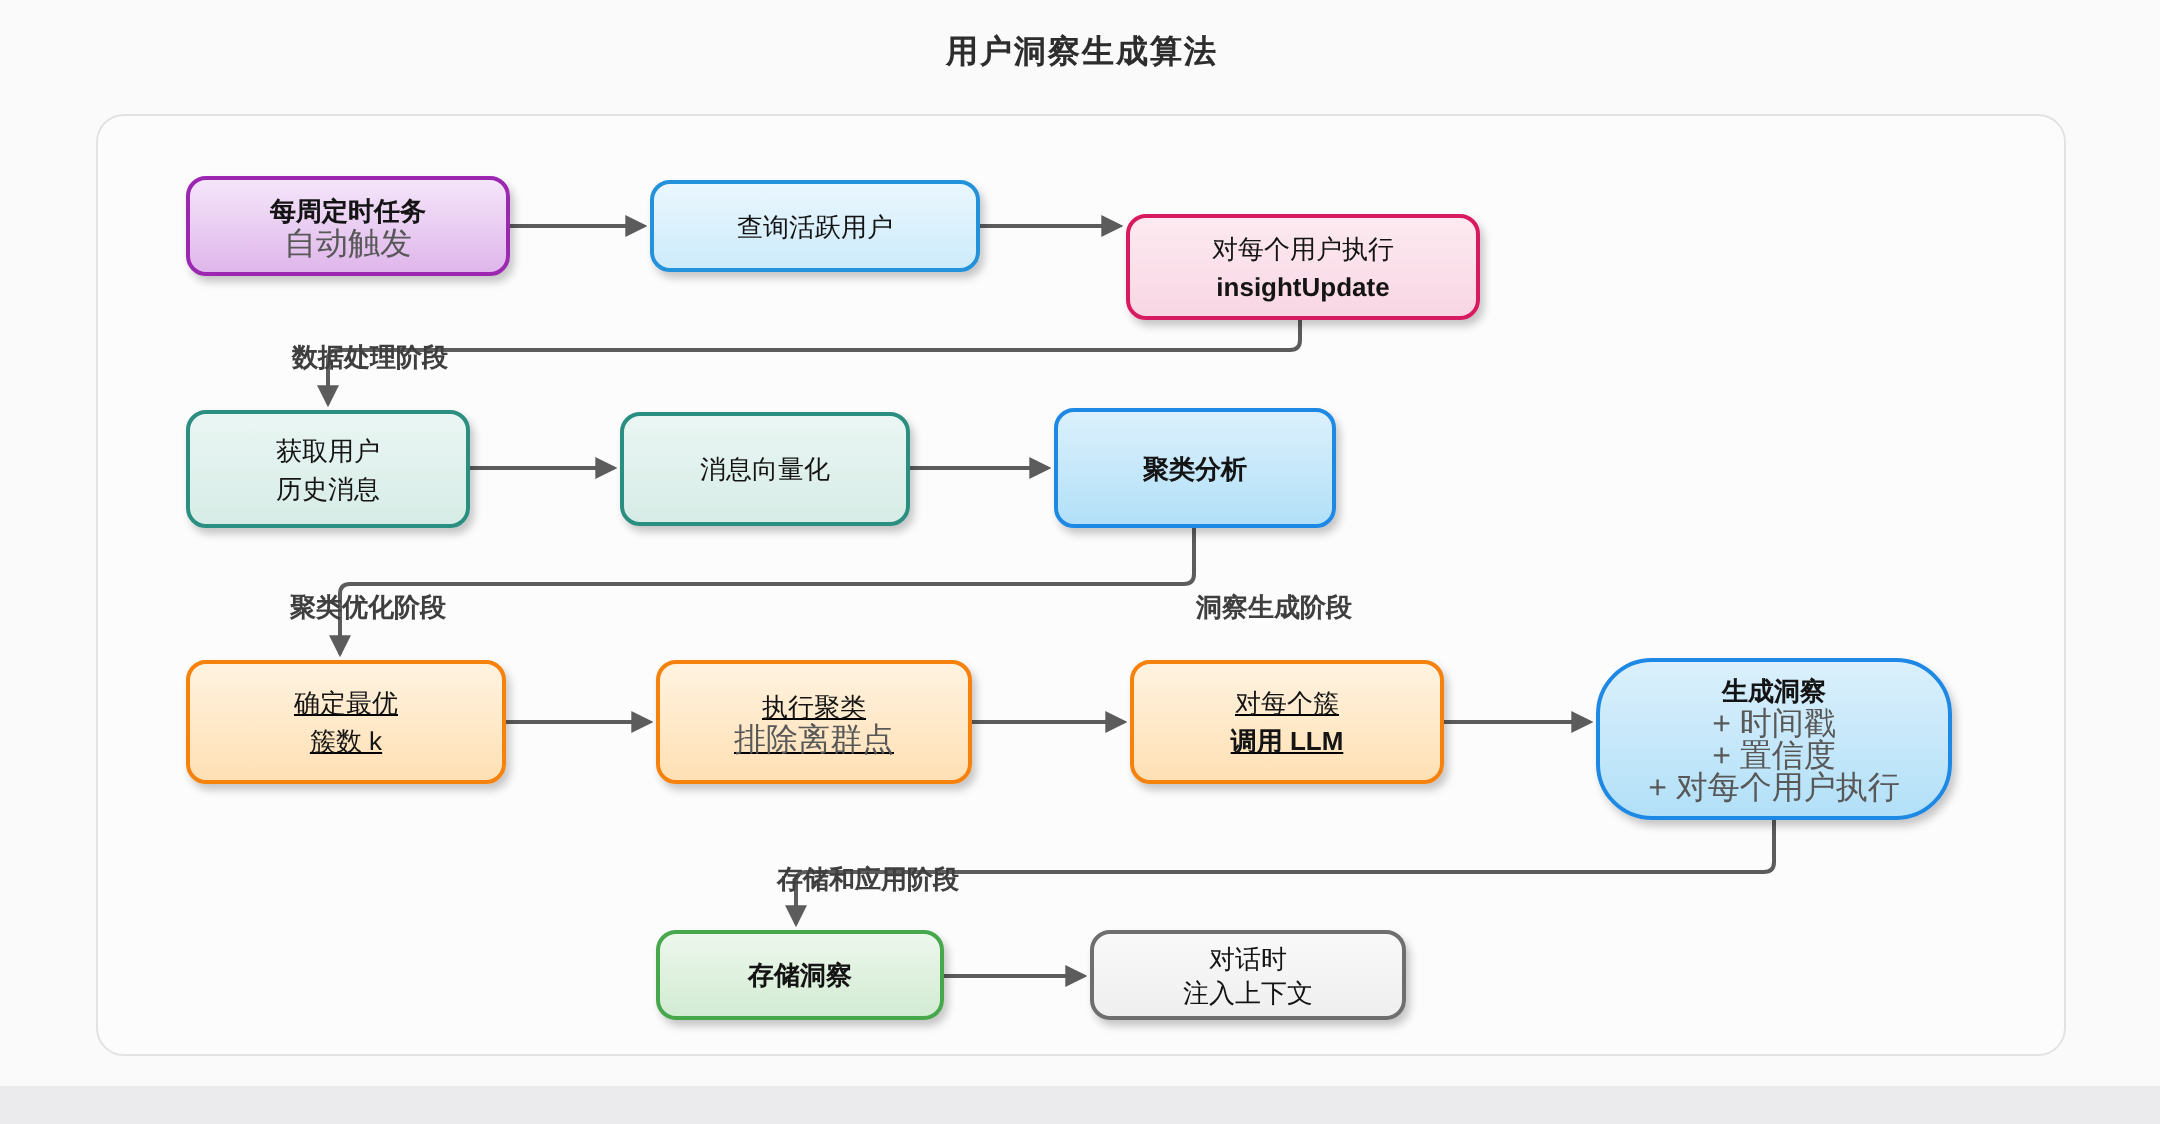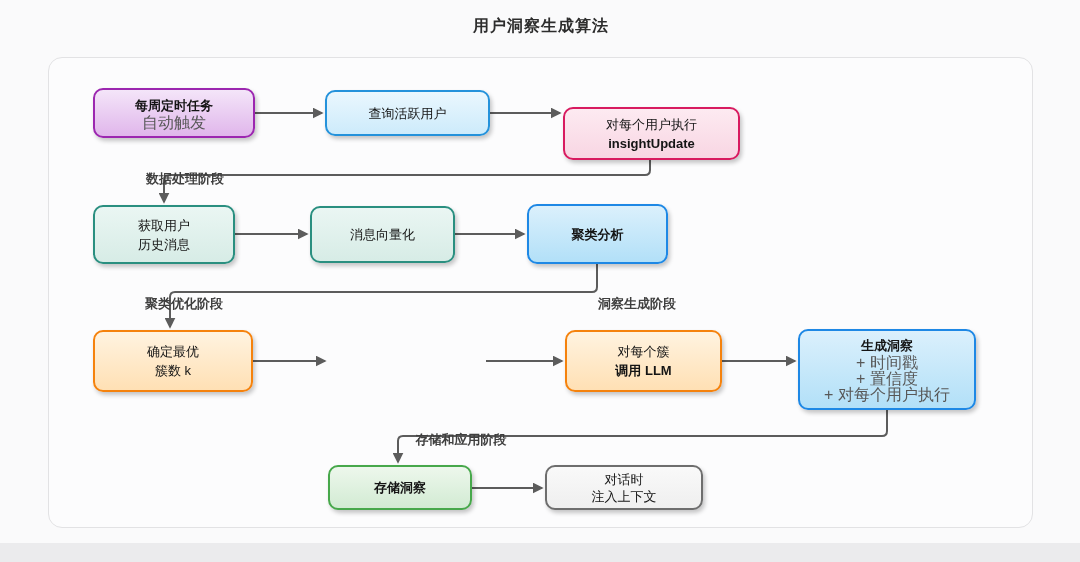--- a/index.html
+++ b/index.html
@@ -58,21 +58,21 @@
   }
   .node .ln   { font-size: 13px; color: #141414; line-height: 19px; white-space: nowrap; }
   .node .bold { font-weight: 700; }
   .node .sub  { font-size: 16px; color: #585858; line-height: 16px; white-space: nowrap; }
 
   .purple { background: linear-gradient(180deg, #f4e5f9 0%, #e0b6eb 100%); border: 2px solid #9c27b0; }
   .sky    { background: linear-gradient(180deg, #eaf7fe 0%, #cdebfb 100%); border: 2px solid #2492db; }
   .pink   { background: linear-gradient(180deg, #fdeaf1 0%, #f8d6e3 100%); border: 2px solid #d81b60; margin-top: 20px; }
   .teal   { background: linear-gradient(180deg, #eaf6f3 0%, #d7ece6 100%); border: 2px solid #2a8f80; }
   .blue   { background: linear-gradient(180deg, #dbf0fc 0%, #b2e0f8 100%); border: 2px solid #1e88e5; }
-  .orange { background: linear-gradient(180deg, #fff3e0 0%, #ffe0b4 100%); border: 2px solid #f5820d; }
+  .orange { background: linear-gradient(180deg, #fff3e0 0%, #ffe0b4 100%); border: 2px solid #f5820d; text-decoration: underline; }
   .green  { background: linear-gradient(180deg, #edf7ec 0%, #d2ebd3 100%); border: 2px solid #47a84b; }
   .gray   { background: linear-gradient(180deg, #f9f9f9 0%, #efefef 100%); border: 2px solid #6e6e6e; text-align: right; }
 </style>
 </head>
 <body>
 
 <div class="page">
 
   <div class="diagram-title">用户洞察生成算法</div>
 
@@ -95,21 +95,21 @@
       <path d="M486,361 H562" marker-end="url(#arrow)"></path>
       <path d="M722,361 H795" marker-end="url(#arrow)"></path>
       <path d="M887,410 V431 Q887,436 882,436 H403 Q398,436 398,441 V462" marker-end="url(#arrow)"></path>
       <path d="M472,488 H542" marker-end="url(#arrow)"></path>
     </g>
   </svg>
 
   <div class="edge-label" style="left:185px; top:179px;">数据处理阶段</div>
   <div class="edge-label" style="left:184px; top:304px;">聚类优化阶段</div>
   <div class="edge-label" style="left:637px; top:304px;">洞察生成阶段</div>
-  <div class="edge-label" style="left:461px; top:440px;">存储和应用阶段</div>
+  <div class="edge-label" style="left:434px; top:440px;">存储和应用阶段</div>
 
   <div class="node purple" style="left:93px; top:88px; width:162px; height:50px;">
     <div class="ln bold">每周定时任务</div>
     <div class="sub">自动触发</div>
   </div>
 
   <div class="node sky" style="left:325px; top:90px; width:165px; height:46px;justify-content:center;">
     <div class="ln">查询活跃用户</div>
   </div>
 
@@ -129,27 +129,31 @@
 
   <div class="node blue" style="left:527px; top:204px; width:141px; height:60px;">
     <div class="ln bold">聚类分析</div>
   </div>
 
   <div class="node orange" style="left:93px; top:330px; width:160px; height:62px;">
     <div class="ln">确定最优</div>
     <div class="ln">簇数 k</div>
   </div>
 
+  <div class="node orange" style="left:328px; top:330px; width:158px; height:62px;">
+    <div class="ln">执行聚类</div>
+    <div class="sub">排除离群点</div>
+  </div>
 
   <div class="node orange" style="left:565px; top:330px; width:157px; height:62px;">
     <div class="ln">对每个簇</div>
     <div class="ln bold">调用 LLM</div>
   </div>
 
-  <div class="node blue" style="left:798px; top:329px; width:178px; height:81px;">
+  <div class="node blue" style="left:798px; top:329px; width:178px; height:81px;border-radius:28px;">
     <div class="ln bold">生成洞察</div>
     <div class="sub">+ 时间戳</div>
     <div class="sub">+ 置信度</div>
     <div class="sub">+ 对每个用户执行</div>
   </div>
 
   <div class="node green" style="left:328px; top:465px; width:144px; height:45px;">
     <div class="ln bold">存储洞察</div>
   </div>
 

